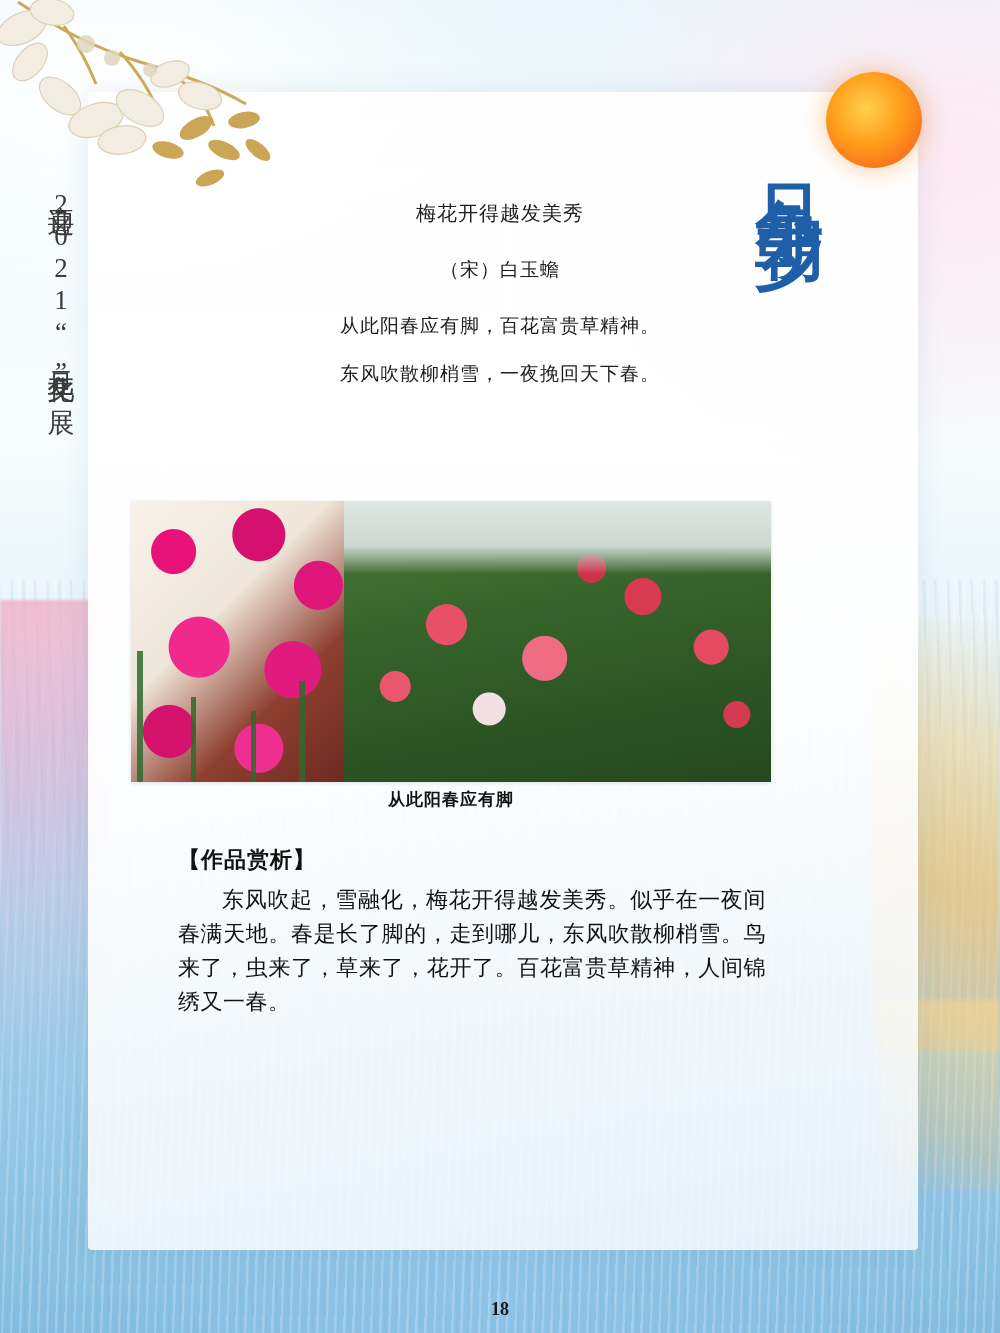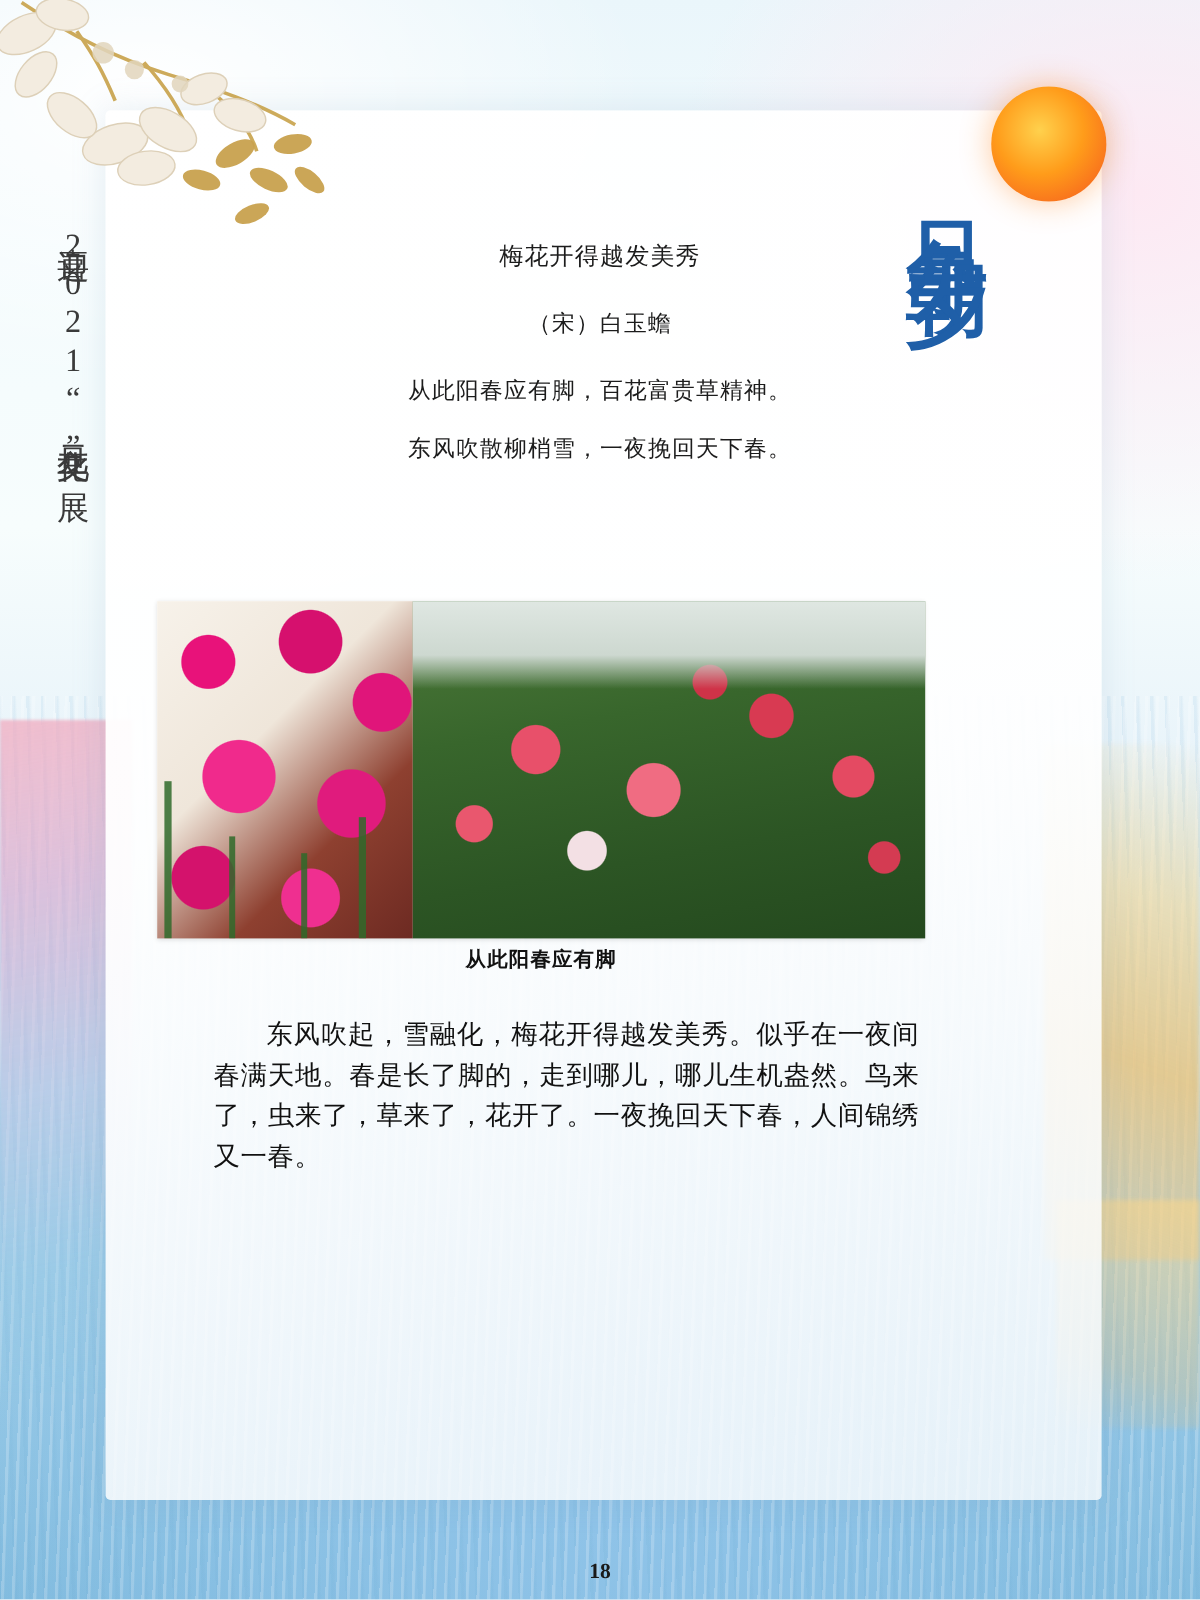--- a/index.html
+++ b/index.html
@@ -372,18 +372,19 @@
       <div class="stem" style="left:6px;  top:150px; width:6px;  height:131px;"></div>
       <div class="stem" style="left:60px; top:196px; width:5px;  height:85px;"></div>
       <div class="stem" style="left:120px;top:210px; width:5px;  height:71px;"></div>
       <div class="stem" style="left:168px;top:180px; width:6px;  height:101px;"></div>
     </div>
     <div id="photo-peony"></div>
   </div>
   <div id="photo-caption">从此阳春应有脚</div>
 
   <div id="appreciation">
-    <div class="body">东风吹起，雪融化，梅花开得越发美秀。似乎在一夜间春满天地。春是长了脚的，走到哪儿，哪儿生机盎然。鸟来了，虫来了，草来了，花开了。一夜挽回天下春，人间锦绣又一春。</div>
+    <div class="heading">【作品赏析】</div>
+    <div class="body">东风吹起，雪融化，梅花开得越发美秀。似乎在一夜间春满天地。春是长了脚的，走到哪儿，东风吹散柳梢雪。鸟来了，虫来了，草来了，花开了。百花富贵草精神，人间锦绣又一春。</div>
   </div>
 
   <div id="page-number">18</div>
 
 </div>
 
 </body></html>

